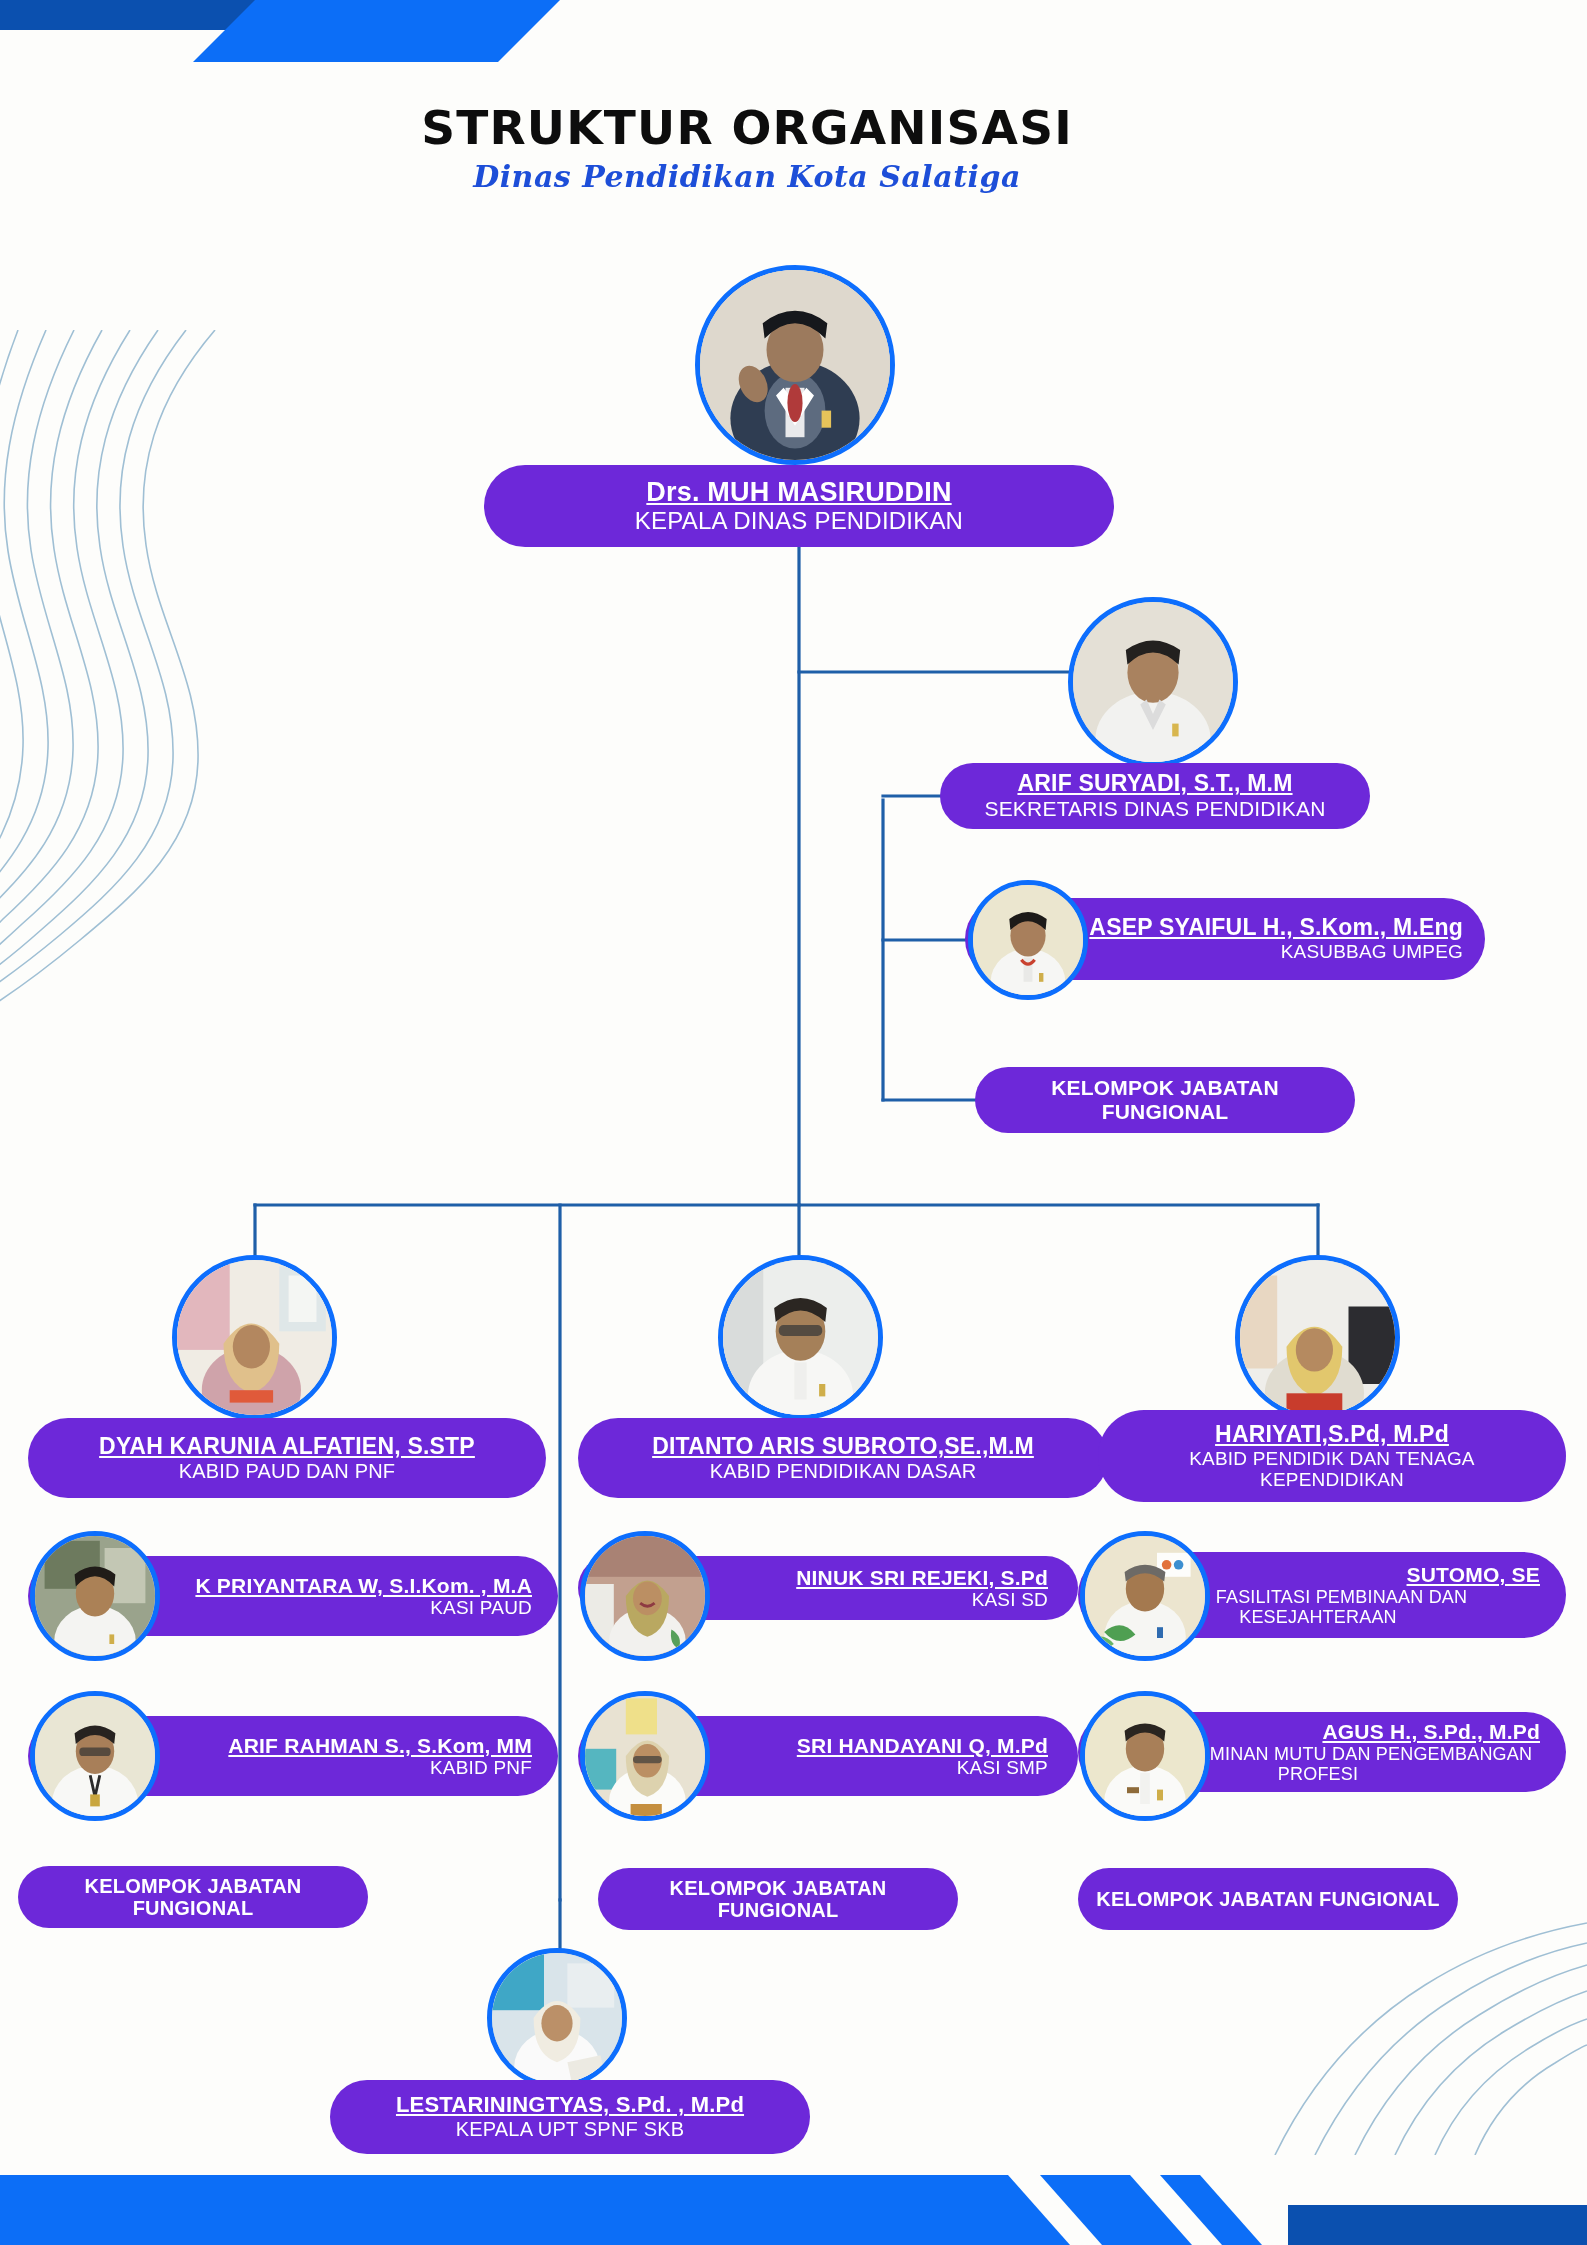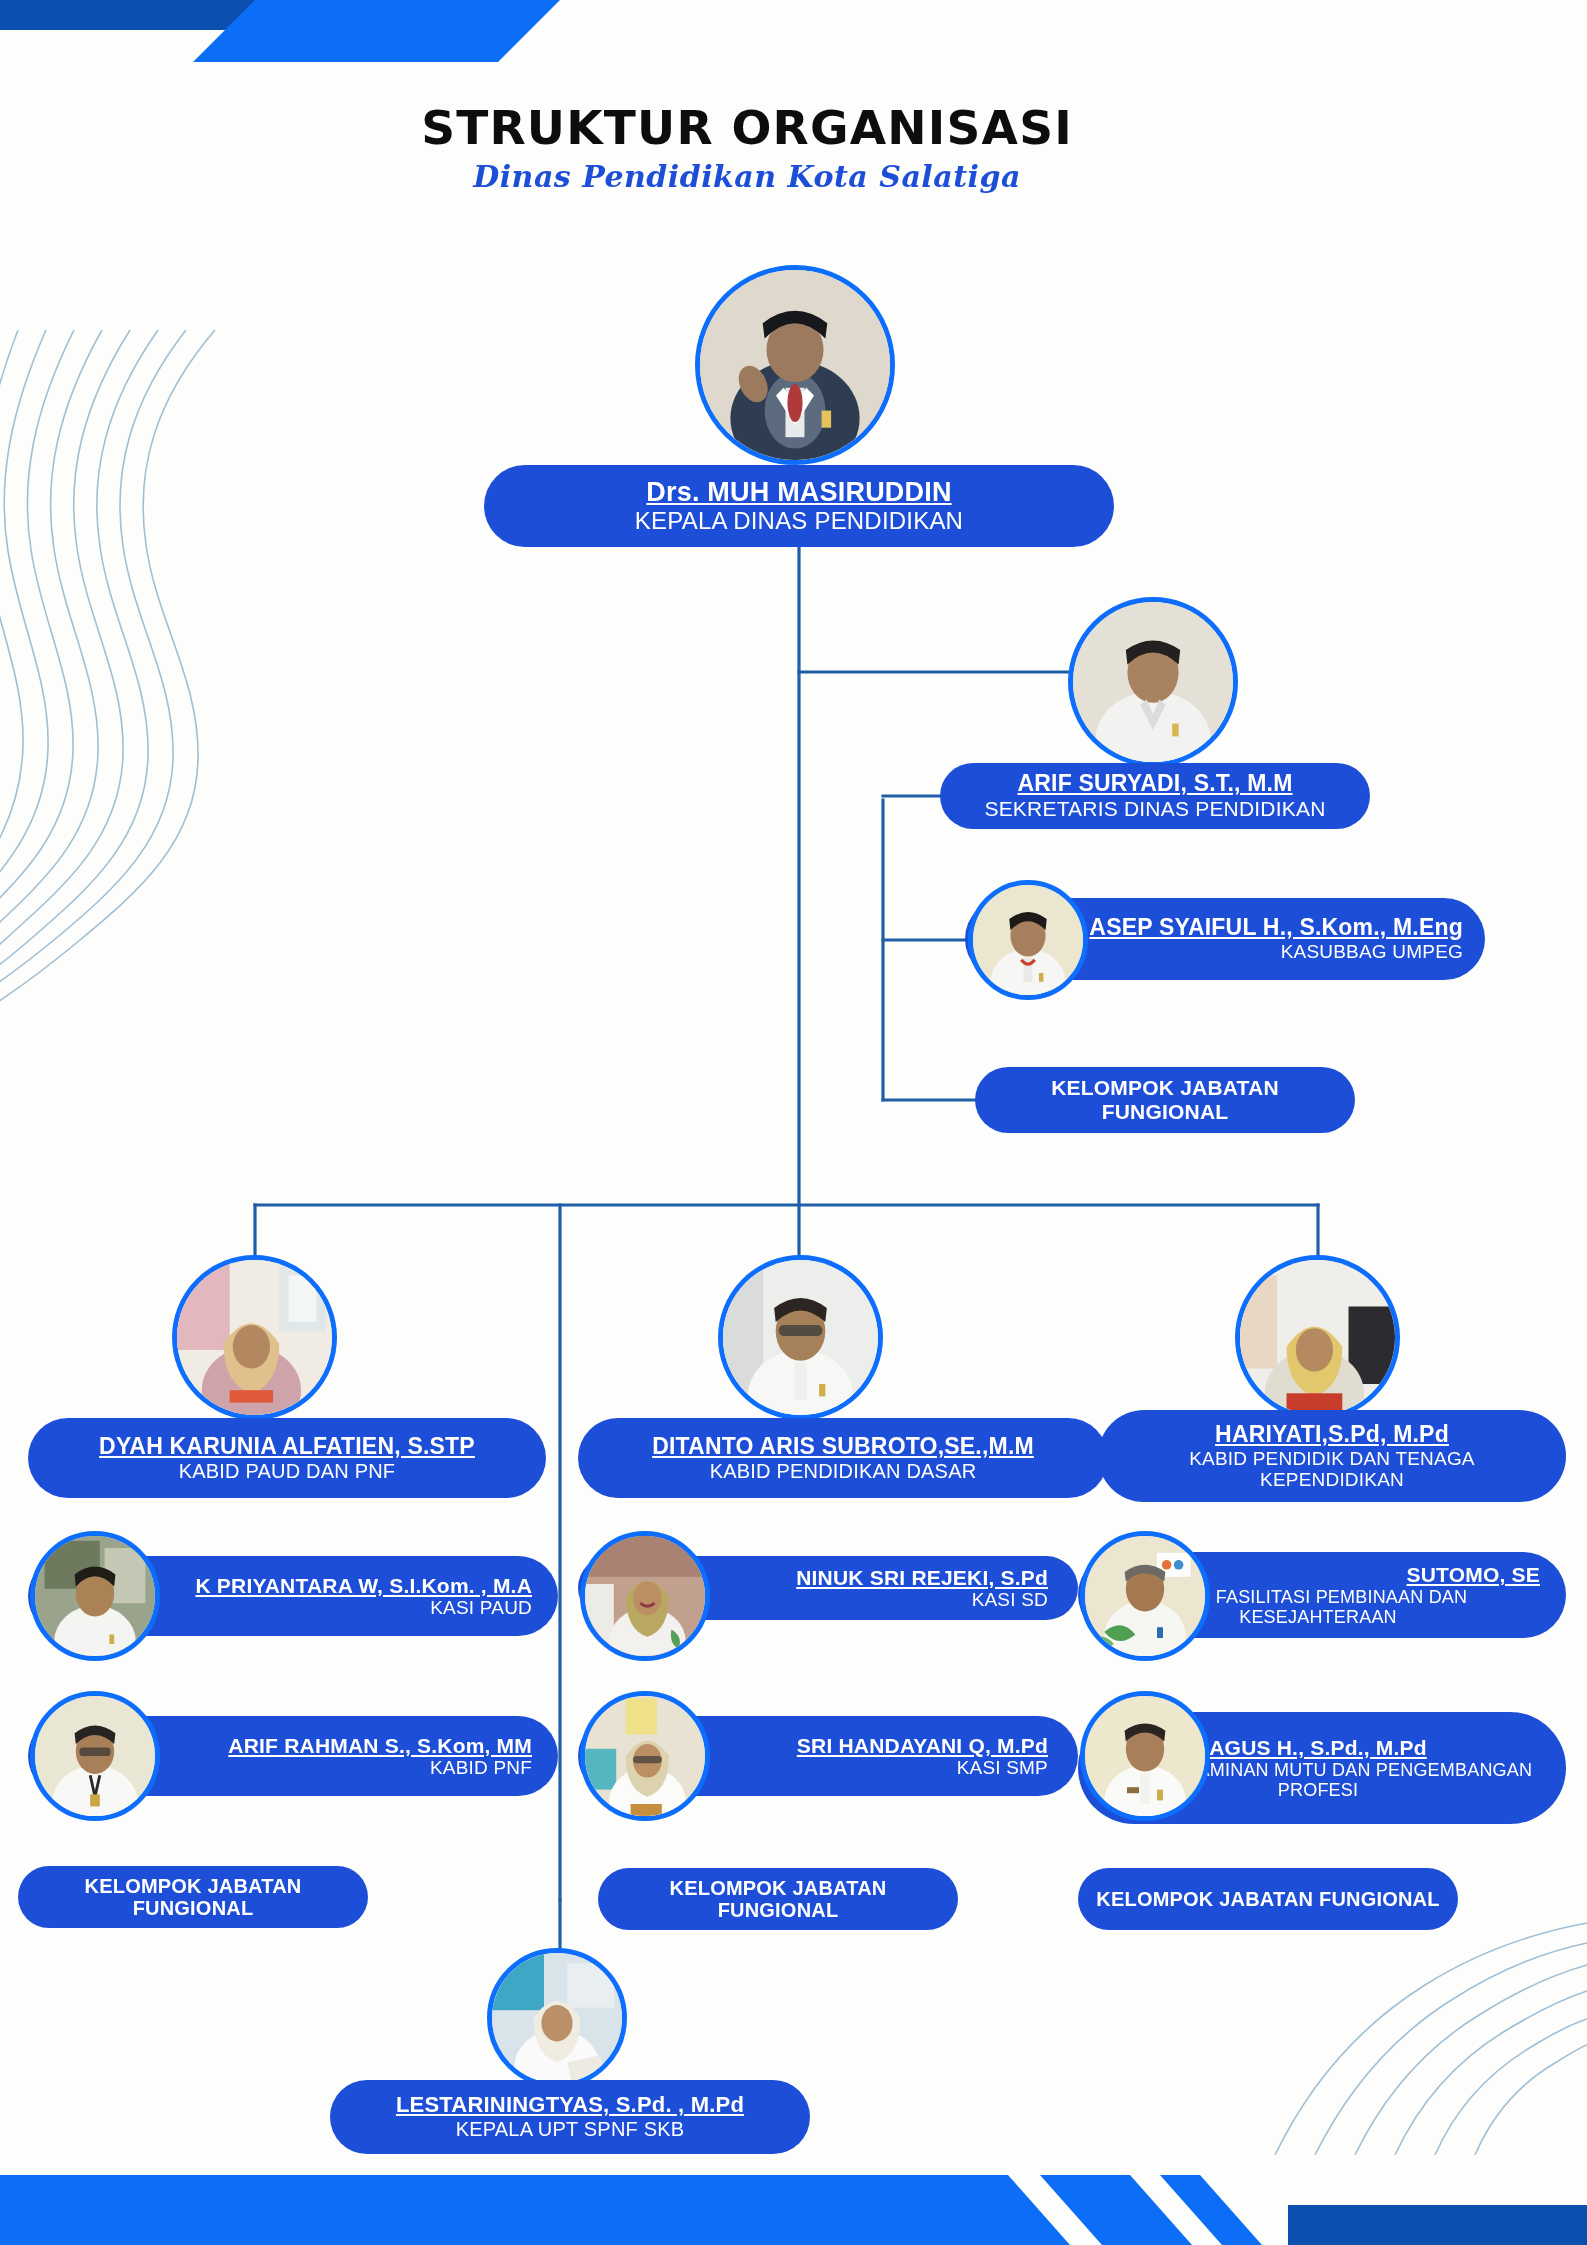--- a/index.html
+++ b/index.html
@@ -32,21 +32,21 @@
   }
 
   
   #lines { position: absolute; top: 0; left: 0; width: 1587px; height: 2245px; }
 
   
   .node { position: absolute; }
 
   .pill {
     position: absolute;
-    background: #1d4ed8;
+    background: #6d28d9;
     border-radius: 999px;
     display: flex; flex-direction: column;
     align-items: center; justify-content: center;
     text-align: center;
     color: #fff;
     padding: 6px 18px;
   }
   .pill .nm {
     font-weight: 700;
     text-decoration: underline;
@@ -125,21 +125,21 @@
   #node-kasi-smp .pill  { left: 578px; top: 1716px; width: 500px; height: 80px; align-items:flex-end; padding-right: 30px; }
   #node-kasi-smp .photo { left: 580px; top: 1691px; }
 
   #node-kjf-dasar .pill  { left: 598px; top: 1868px; width: 360px; height: 62px; }
   #node-kjf-dasar .pill .nm { font-size: 20px; text-decoration: none; }
 
   #node-kasi-fasilitasi .pill  { left: 1078px; top: 1552px; width: 488px; height: 86px; align-items:flex-end; padding-right: 26px; }
   #node-kasi-fasilitasi .pill .rl { font-size: 18px; }
   #node-kasi-fasilitasi .photo { left: 1080px; top: 1531px; }
 
-  #node-kasi-penjaminan .pill  { left: 1078px; top: 1712px; width: 488px; height: 112px; align-items:center; padding-right: 26px; }
+  #node-kasi-penjaminan .pill  { left: 1078px; top: 1712px; width: 488px; height: 80px; align-items:flex-end; padding-right: 26px; }
   #node-kasi-penjaminan .pill .rl { font-size: 18px; }
   #node-kasi-penjaminan .photo { left: 1080px; top: 1691px; }
 
   #node-kjf-gtk .pill  { left: 1078px; top: 1868px; width: 380px; height: 62px; }
   #node-kjf-gtk .pill .nm { font-size: 20px; text-decoration: none; }
 
   
   #node-upt .pill  { left: 330px; top: 2080px; width: 480px; height: 74px; }
   #node-upt .pill .nm { font-size: 22px; }
   #node-upt .pill .rl { font-size: 20px; text-align: right; }

